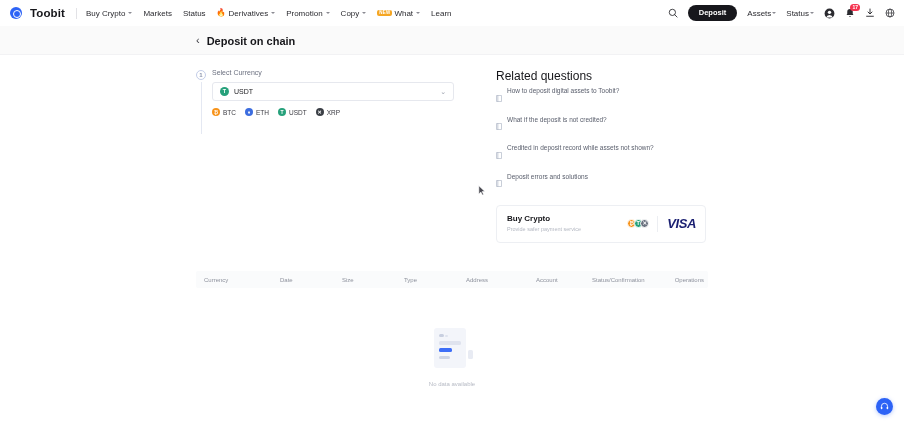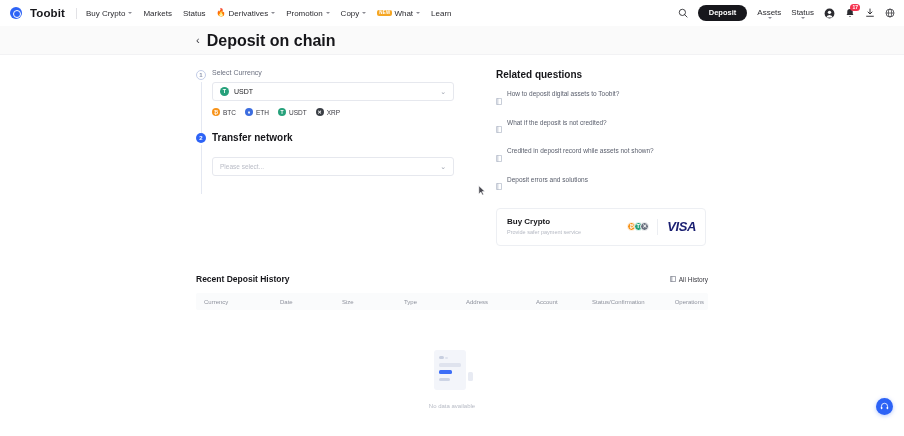--- a/index.html
+++ b/index.html
@@ -48,41 +48,41 @@
   .new-badge {
     background: #f5a623; color: #fff; font-size: 4.5px; font-weight: 700;
     border-radius: 2px; padding: 1px 2px; line-height: 1; letter-spacing: .2px;
   }
   .nav-right { margin-left: auto; display: flex; align-items: center; gap: 10px; }
   .icon-btn { display: flex; align-items: center; justify-content: center; cursor: pointer; }
   .deposit-pill {
     background: #17171c; color: #fff; font-size: 7.5px; font-weight: 700;
     border-radius: 10px; padding: 4px 11px; line-height: 1; cursor: pointer;
   }
-  .nav-right-item { display: flex; align-items: center; font-size: 8px; color: #2b2b30; cursor: pointer; flex-direction: column; }
+  .nav-right-item { display: flex; align-items: center; font-size: 8px; color: #2b2b30; cursor: pointer; }
   .bell-wrap { position: relative; }
   .bell-badge {
     position: absolute; top: -4px; left: 5px;
     background: #f5334f; color: #fff;
     font-size: 5px; font-weight: 700; line-height: 1;
     border-radius: 5px; padding: 1px 2.4px;
   }
 
   
   .titlebar {
     height: 28px; background: #fafafa;
     display: flex; align-items: center;
     padding-left: 196px;
     border-bottom: 1px solid #f2f2f4;
   }
   .back-chevron {
     font-size: 11px; color: #3a3a41; margin-right: 7px;
     cursor: pointer; line-height: 1; font-weight: 400;
   }
-  .page-title { font-size: 16px; font-weight: 700; color: #16161a; }
+  .page-title { font-size: 11px; font-weight: 700; color: #16161a; }
 
   
   .content { padding: 14px 196px 0 196px; display: flex; gap: 42px; }
   .left-col { width: 258px; }
   .right-col { width: 210px; }
 
   
   .step { position: relative; padding-left: 16px; }
   .step-line {
     position: absolute; left: 5px; top: 13px; bottom: -2px;
@@ -121,21 +121,21 @@
   .chips { display: flex; gap: 9px; margin-top: 7px; }
   .chip {
     display: flex; align-items: center; gap: 3px;
     font-size: 6.5px; color: #3a3a41; cursor: pointer;
   }
 
   .spacer-22 { height: 16px; }
   .spacer-step2 { height: 14px; }
 
   
-  .rq-title { font-size: 10px; font-weight: 700; color: #16161a; margin-bottom: 10px; }
+  .rq-title { font-size: 12px; font-weight: 400; color: #16161a; margin-bottom: 4px; }
   .rq-item {
     display: flex; align-items: flex-start; gap: 5px;
     margin-bottom: 10px; cursor: pointer;
   }
   .rq-icon { margin-top: .5px; flex: none; }
   .rq-text { font-size: 6.5px; color: #585d6b; line-height: 1.1; }
 
   .promo {
     margin-top: 14px; border: 1px solid #edeff3; border-radius: 4px;
     background: #fff; padding: 8px 9px 9px 10px;
@@ -335,31 +335,20 @@
             <span>USDT</span>
           </div>
           <div class="chip">
             <span class="coin-dot" style="background:#3b3f46">✕</span>
             <span>XRP</span>
           </div>
         </div>
         <div class="spacer-22"></div>
       </div>
 
-      <div class="step">
-        <div class="step-line"></div>
-        <div class="step-bullet bullet-active">2</div>
-        <div class="step-label-lg">Transfer network</div>
-        <div class="spacer-step2"></div>
-        <div class="select-box">
-          <span class="sel-placeholder">Please select...</span>
-          <span class="sel-caret">⌄</span>
-        </div>
-        <div class="spacer-22"></div>
-      </div>
 
     </div>
 
     <div class="right-col">
       <div class="rq-title">Related questions</div>
 
       <div class="rq-item">
         <span class="rq-icon">
           <svg width="6" height="7" viewBox="0 0 10 12">
               <rect x="0.6" y="0.6" width="8.8" height="10.8" rx="1" stroke="#9aa3b6" stroke-width="1" fill="none"></rect>
@@ -406,32 +395,20 @@
           <span class="coin-dot lg" style="background:#26a17b">T</span>
           <span class="coin-dot lg" style="background:#6b7280">✕</span>
         </div>
         <div class="promo-divider"></div>
         <div class="visa">VISA</div>
       </div>
     </div>
   </div>
 
   <div class="history">
-    <div class="history-head">
-      <span class="history-title">Recent Deposit History</span>
-      <span class="all-history">
-        <span>
-          <svg width="6" height="6" viewBox="0 0 10 10">
-              <rect x="0.6" y="0.6" width="8.8" height="8.8" rx="1" stroke="#5b6070" stroke-width="1" fill="none"></rect>
-              <line x1="3" y1="0.6" x2="3" y2="9.4" stroke="#5b6070" stroke-width="1"></line>
-            </svg>
-        </span>
-        <span>All History</span>
-      </span>
-    </div>
 
     <div class="table-head">
       <span class="th c1">Currency</span>
       <span class="th c2">Date</span>
       <span class="th c3">Size</span>
       <span class="th c4">Type</span>
       <span class="th c5">Address</span>
       <span class="th c6">Account</span>
       <span class="th c7">Status/Confirmation</span>
       <span class="th c8">Operations</span>

